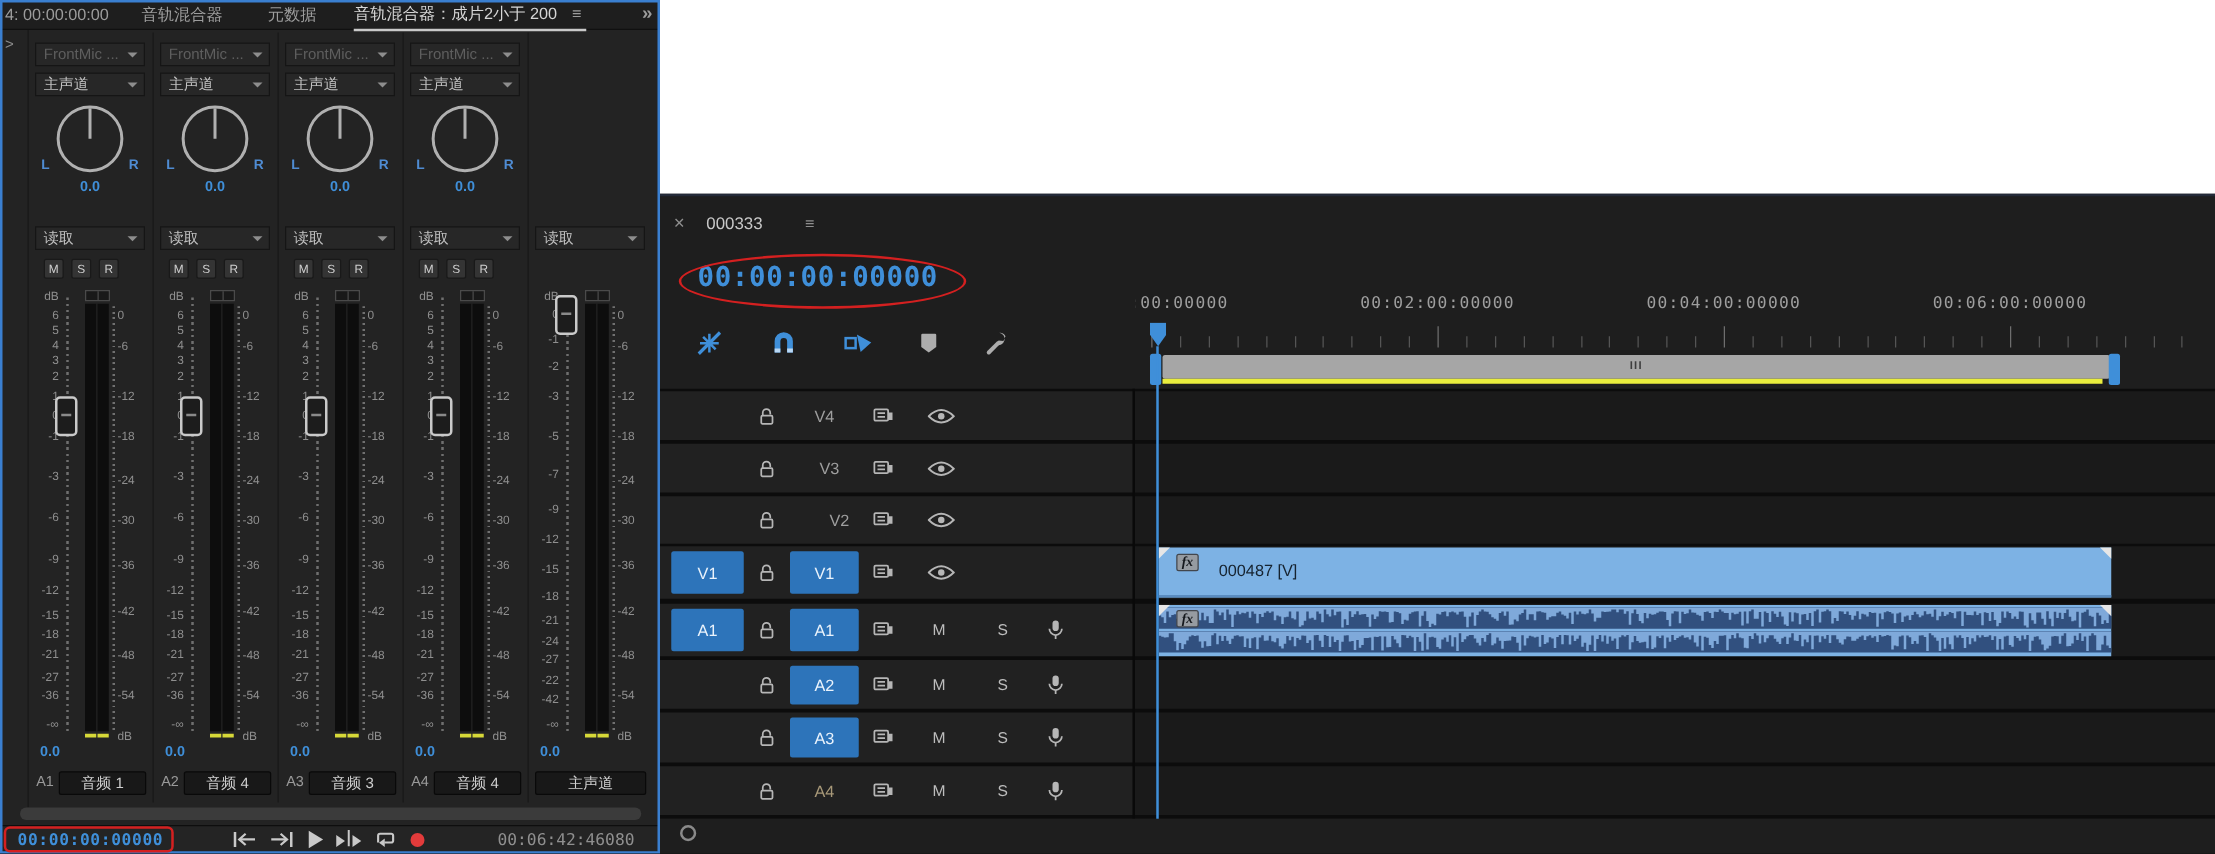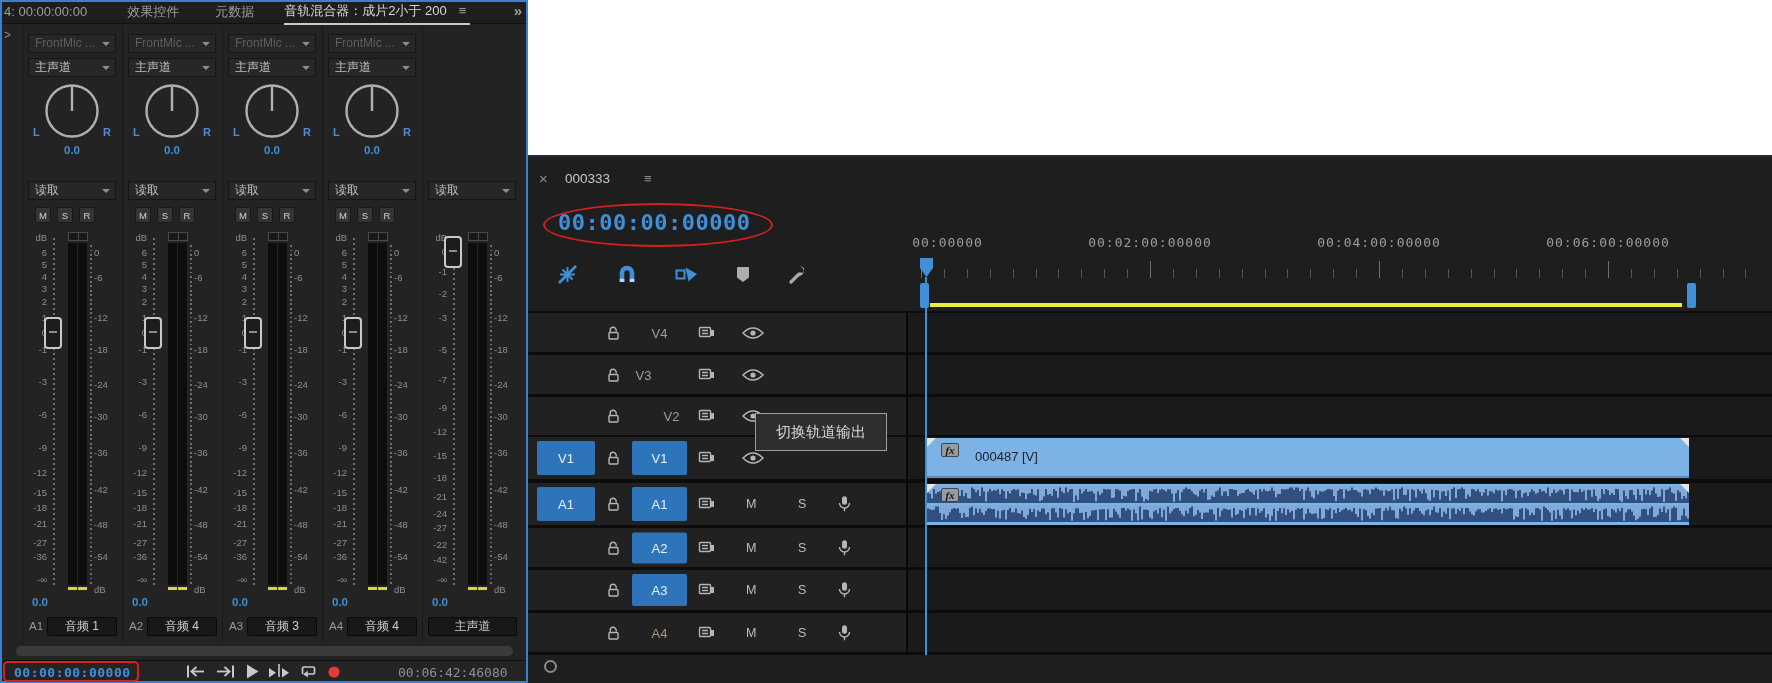--- a/index.html
+++ b/index.html
@@ -1,21 +1,21 @@
 <!DOCTYPE html>
 <html><head>
 <meta charset="utf-8">
 <style>
   html,body{margin:0;padding:0;background:#000;}
   #root{position:relative;width:1772px;height:683px;background:#1d1d1d;font-family:"Liberation Sans",sans-serif;overflow:hidden;}
   
   #mixer{position:absolute;left:0;top:0;width:528px;height:683px;background:#232323;}
   #mixer .tabbar{position:absolute;left:0;top:0;width:100%;height:24px;background:#1e1e1e;border-bottom:1px solid #101010;display:flex;align-items:center;padding-left:4px;box-sizing:border-box;}
   .tab{color:#9c9c9c;font-size:13px;white-space:nowrap;}
-  .tab.partial{margin-right:40px;}
+  .tab.partial{margin-right:26px;}
   .tab.t1{margin-right:36px;}
   .tab.t2{margin-right:30px;}
   .active-tab-wrap{display:flex;align-items:center;border-bottom:2px solid #c9c9c9;padding:3px 4px 3px 0;}
   .active-tab-wrap .tab{color:#d6d6d6;margin:0;}
   .panel-menu{color:#9c9c9c;font-size:13px;margin-left:12px;}
   .overflow{position:absolute;right:6px;top:2px;color:#9c9c9c;font-size:15px;font-weight:bold;}
   .expander{position:absolute;left:4px;top:28px;color:#8a8a8a;font-size:12px;}
   .gutline{position:absolute;left:22px;top:24px;width:1px;height:622px;background:#191919;}
   .vsep{position:absolute;top:26px;height:616px;width:1px;background:#191919;}
   .strip{position:absolute;top:26px;width:96px;height:616px;}
@@ -97,21 +97,21 @@
   .tl-scroll-dot{position:absolute;left:16px;top:5px;width:13px;height:13px;border:2px solid #8a8a8a;border-radius:50%;box-sizing:border-box;}
 </style>
 </head>
 <body>
 
 <div id="root">
 
   <section id="mixer">
     <div class="tabbar">
       <span class="tab partial">4: 00:00:00:00</span>
-      <span class="tab t1">效果控件</span>
+      <span class="tab t1">音轨混合器</span>
       <span class="tab t2">元数据</span>
       <span class="active-tab-wrap">
         <span class="tab">音轨混合器：成片2小于 200</span>
         <span class="panel-menu">≡</span>
       </span>
       <span class="overflow">»</span>
     </div>
     <div class="expander">&gt;</div>
     <div class="gutline"></div>
     <div id="strips">
@@ -471,21 +471,21 @@
               <path d="M1,6.5 Q11,-3.5 21,6.5 Q11,16.5 1,6.5 Z" fill="none" stroke="#b6b6b6" stroke-width="1.5"></path>
               <circle cx="11" cy="6.5" r="2.6" fill="#b6b6b6"></circle>
             </svg></div>
         </div>
         <div class="trow-c" style="top: 156px; height: 39px;"></div>
         <div class="trow-h" style="top: 198px; height: 39px;">
           <div class="ticon" style="left: 78px;"><svg width="15" height="15" viewBox="0 0 15 15">
               <path d="M4.2,7 V4.8 a3,3 0 0 1 6,0 V6" fill="none" stroke="#b6b6b6" stroke-width="1.4"></path>
               <rect x="3" y="7" width="9" height="6.5" rx="1" fill="none" stroke="#b6b6b6" stroke-width="1.4"></rect>
             </svg></div>
-          <div class="tbtn tgt" style="left: 88px;">V3</div>
+          <div class="tbtn tgt" style="left: 108px;">V3</div>
           <div class="ticon" style="left: 170px;"><svg width="17" height="15" viewBox="0 0 17 15">
               <rect x="1.5" y="2" width="11" height="9" rx="1" fill="none" stroke="#b6b6b6" stroke-width="1.4"></rect>
               <path d="M4,5 h6 M4,8 h6" stroke="#b6b6b6" stroke-width="1.4"></path>
               <rect x="12.8" y="4.5" width="3.2" height="6" fill="#b6b6b6"></rect>
             </svg></div>
           <div class="ticon" style="left: 214px;"><svg width="22" height="13" viewBox="0 0 22 13">
               <path d="M1,6.5 Q11,-3.5 21,6.5 Q11,16.5 1,6.5 Z" fill="none" stroke="#b6b6b6" stroke-width="1.5"></path>
               <circle cx="11" cy="6.5" r="2.6" fill="#b6b6b6"></circle>
             </svg></div>
         </div>
@@ -644,20 +644,23 @@
         <div class="tick" style="left: 654.2px;"></div>
         <div class="tick" style="left: 677.1px;"></div>
         <div class="tick major" style="left: 700px;"></div>
         <div class="tick" style="left: 722.9px;"></div>
         <div class="tick" style="left: 745.8px;"></div>
         <div class="tick" style="left: 768.7px;"></div>
         <div class="tick" style="left: 791.6px;"></div>
         <div class="tick" style="left: 814.5px;"></div>
         <div class="tick" style="left: 837.4px;"></div>
         <div class="ph-flag"></div>
+        <div class="wa-bar">
+          <div class="wa-grip">III</div>
+        </div>
         <div class="wa-yellow"></div>
         <div class="wa-h" style="left: 12px;"></div>
         <div class="wa-h" style="left: 779px;"></div>
       </div>
     <div id="clips">
         <div class="clip vclip" style="left: 399px; top: 281px; width: 762px; height: 40px;">
           <div class="corner l"></div>
           <div class="corner r"></div>
           <div class="fxb">fx</div>
           <div class="vlab">000487 [V]</div>
@@ -672,18 +675,17 @@
           </div>
           <div class="wband" style="top: 21px;">
             <div><svg width="762" height="17" viewBox="0 0 762 17">
                 <path d="M0,0 L0,3.6 L2,3.6 L2,4.3 L4,4.3 L4,4.9 L6,4.9 L6,4.7 L8,4.7 L8,1.5 L10,1.5 L10,1.5 L12,1.5 L12,7.9 L14,7.9 L14,15.1 L16,15.1 L16,9.3 L18,9.3 L18,14.1 L20,14.1 L20,10.4 L22,10.4 L22,7.3 L24,7.3 L24,4.1 L26,4.1 L26,3.1 L28,3.1 L28,3.8 L30,3.8 L30,3.3 L32,3.3 L32,8.1 L34,8.1 L34,13.1 L36,13.1 L36,8.0 L38,8.0 L38,11.9 L40,11.9 L40,11.7 L42,11.7 L42,3.1 L44,3.1 L44,1.5 L46,1.5 L46,10.3 L48,10.3 L48,3.6 L50,3.6 L50,7.8 L52,7.8 L52,3.8 L54,3.8 L54,7.5 L56,7.5 L56,10.1 L58,10.1 L58,5.9 L60,5.9 L60,3.5 L62,3.5 L62,3.2 L64,3.2 L64,4.2 L66,4.2 L66,4.0 L68,4.0 L68,12.6 L70,12.6 L70,5.8 L72,5.8 L72,13.4 L74,13.4 L74,5.6 L76,5.6 L76,4.7 L78,4.7 L78,14.4 L80,14.4 L80,4.9 L82,4.9 L82,3.1 L84,3.1 L84,7.6 L86,7.6 L86,7.3 L88,7.3 L88,3.6 L90,3.6 L90,8.0 L92,8.0 L92,8.7 L94,8.7 L94,5.6 L96,5.6 L96,11.9 L98,11.9 L98,13.7 L100,13.7 L100,9.9 L102,9.9 L102,3.8 L104,3.8 L104,7.1 L106,7.1 L106,4.3 L108,4.3 L108,12.0 L110,12.0 L110,5.4 L112,5.4 L112,6.8 L114,6.8 L114,3.4 L116,3.4 L116,3.6 L118,3.6 L118,9.3 L120,9.3 L120,7.2 L122,7.2 L122,15.0 L124,15.0 L124,3.2 L126,3.2 L126,3.0 L128,3.0 L128,7.5 L130,7.5 L130,12.5 L132,12.5 L132,3.0 L134,3.0 L134,3.8 L136,3.8 L136,12.6 L138,12.6 L138,4.2 L140,4.2 L140,8.6 L142,8.6 L142,6.9 L144,6.9 L144,15.8 L146,15.8 L146,8.3 L148,8.3 L148,3.3 L150,3.3 L150,3.2 L152,3.2 L152,8.1 L154,8.1 L154,7.8 L156,7.8 L156,14.9 L158,14.9 L158,6.9 L160,6.9 L160,13.2 L162,13.2 L162,10.9 L164,10.9 L164,5.4 L166,5.4 L166,5.3 L168,5.3 L168,4.9 L170,4.9 L170,15.2 L172,15.2 L172,4.3 L174,4.3 L174,4.6 L176,4.6 L176,4.0 L178,4.0 L178,15.3 L180,15.3 L180,4.2 L182,4.2 L182,12.7 L184,12.7 L184,12.5 L186,12.5 L186,3.7 L188,3.7 L188,6.6 L190,6.6 L190,9.6 L192,9.6 L192,12.8 L194,12.8 L194,3.0 L196,3.0 L196,3.1 L198,3.1 L198,5.4 L200,5.4 L200,3.6 L202,3.6 L202,4.7 L204,4.7 L204,15.7 L206,15.7 L206,4.6 L208,4.6 L208,8.3 L210,8.3 L210,15.5 L212,15.5 L212,1.5 L214,1.5 L214,14.5 L216,14.5 L216,4.8 L218,4.8 L218,4.4 L220,4.4 L220,5.2 L222,5.2 L222,12.5 L224,12.5 L224,13.9 L226,13.9 L226,6.5 L228,6.5 L228,5.0 L230,5.0 L230,8.4 L232,8.4 L232,3.1 L234,3.1 L234,12.2 L236,12.2 L236,4.7 L238,4.7 L238,15.8 L240,15.8 L240,1.5 L242,1.5 L242,8.6 L244,8.6 L244,6.3 L246,6.3 L246,4.0 L248,4.0 L248,3.0 L250,3.0 L250,3.0 L252,3.0 L252,5.7 L254,5.7 L254,9.2 L256,9.2 L256,11.3 L258,11.3 L258,5.4 L260,5.4 L260,8.4 L262,8.4 L262,3.0 L264,3.0 L264,1.5 L266,1.5 L266,11.2 L268,11.2 L268,9.8 L270,9.8 L270,4.9 L272,4.9 L272,7.5 L274,7.5 L274,13.9 L276,13.9 L276,7.7 L278,7.7 L278,7.5 L280,7.5 L280,7.4 L282,7.4 L282,4.2 L284,4.2 L284,4.6 L286,4.6 L286,9.2 L288,9.2 L288,15.5 L290,15.5 L290,3.1 L292,3.1 L292,11.4 L294,11.4 L294,5.5 L296,5.5 L296,3.6 L298,3.6 L298,4.1 L300,4.1 L300,4.9 L302,4.9 L302,4.4 L304,4.4 L304,12.4 L306,12.4 L306,3.0 L308,3.0 L308,10.1 L310,10.1 L310,9.0 L312,9.0 L312,4.8 L314,4.8 L314,5.7 L316,5.7 L316,13.3 L318,13.3 L318,4.6 L320,4.6 L320,3.0 L322,3.0 L322,10.3 L324,10.3 L324,3.0 L326,3.0 L326,3.1 L328,3.1 L328,10.6 L330,10.6 L330,3.4 L332,3.4 L332,7.8 L334,7.8 L334,5.9 L336,5.9 L336,3.3 L338,3.3 L338,12.4 L340,12.4 L340,9.1 L342,9.1 L342,15.7 L344,15.7 L344,10.7 L346,10.7 L346,3.4 L348,3.4 L348,15.8 L350,15.8 L350,6.1 L352,6.1 L352,3.0 L354,3.0 L354,8.2 L356,8.2 L356,3.3 L358,3.3 L358,10.0 L360,10.0 L360,4.2 L362,4.2 L362,7.5 L364,7.5 L364,5.7 L366,5.7 L366,14.2 L368,14.2 L368,4.8 L370,4.8 L370,3.1 L372,3.1 L372,4.1 L374,4.1 L374,3.0 L376,3.0 L376,14.6 L378,14.6 L378,8.8 L380,8.8 L380,3.7 L382,3.7 L382,7.8 L384,7.8 L384,9.1 L386,9.1 L386,8.8 L388,8.8 L388,8.3 L390,8.3 L390,13.6 L392,13.6 L392,3.3 L394,3.3 L394,14.1 L396,14.1 L396,12.9 L398,12.9 L398,3.9 L400,3.9 L400,5.3 L402,5.3 L402,3.3 L404,3.3 L404,13.6 L406,13.6 L406,4.9 L408,4.9 L408,8.3 L410,8.3 L410,3.0 L412,3.0 L412,6.9 L414,6.9 L414,5.3 L416,5.3 L416,4.2 L418,4.2 L418,3.1 L420,3.1 L420,5.2 L422,5.2 L422,4.7 L424,4.7 L424,6.5 L426,6.5 L426,3.1 L428,3.1 L428,9.0 L430,9.0 L430,12.1 L432,12.1 L432,3.6 L434,3.6 L434,15.4 L436,15.4 L436,4.3 L438,4.3 L438,5.2 L440,5.2 L440,10.9 L442,10.9 L442,13.4 L444,13.4 L444,7.7 L446,7.7 L446,10.2 L448,10.2 L448,3.6 L450,3.6 L450,3.5 L452,3.5 L452,3.1 L454,3.1 L454,15.2 L456,15.2 L456,6.0 L458,6.0 L458,3.0 L460,3.0 L460,5.6 L462,5.6 L462,1.5 L464,1.5 L464,4.9 L466,4.9 L466,5.6 L468,5.6 L468,13.2 L470,13.2 L470,13.6 L472,13.6 L472,3.8 L474,3.8 L474,6.2 L476,6.2 L476,1.5 L478,1.5 L478,3.4 L480,3.4 L480,9.8 L482,9.8 L482,3.1 L484,3.1 L484,8.7 L486,8.7 L486,5.6 L488,5.6 L488,3.1 L490,3.1 L490,3.1 L492,3.1 L492,5.9 L494,5.9 L494,8.4 L496,8.4 L496,10.2 L498,10.2 L498,5.6 L500,5.6 L500,4.3 L502,4.3 L502,10.2 L504,10.2 L504,5.0 L506,5.0 L506,1.5 L508,1.5 L508,7.3 L510,7.3 L510,7.7 L512,7.7 L512,3.0 L514,3.0 L514,11.9 L516,11.9 L516,6.6 L518,6.6 L518,8.8 L520,8.8 L520,3.1 L522,3.1 L522,14.3 L524,14.3 L524,3.5 L526,3.5 L526,3.3 L528,3.3 L528,8.8 L530,8.8 L530,3.9 L532,3.9 L532,6.0 L534,6.0 L534,3.0 L536,3.0 L536,9.3 L538,9.3 L538,3.1 L540,3.1 L540,3.1 L542,3.1 L542,6.4 L544,6.4 L544,9.2 L546,9.2 L546,10.6 L548,10.6 L548,6.3 L550,6.3 L550,4.2 L552,4.2 L552,4.3 L554,4.3 L554,7.5 L556,7.5 L556,7.5 L558,7.5 L558,5.9 L560,5.9 L560,4.4 L562,4.4 L562,3.3 L564,3.3 L564,7.0 L566,7.0 L566,3.9 L568,3.9 L568,3.2 L570,3.2 L570,5.1 L572,5.1 L572,4.0 L574,4.0 L574,8.5 L576,8.5 L576,3.0 L578,3.0 L578,4.2 L580,4.2 L580,3.8 L582,3.8 L582,3.0 L584,3.0 L584,3.5 L586,3.5 L586,14.6 L588,14.6 L588,11.3 L590,11.3 L590,11.9 L592,11.9 L592,4.2 L594,4.2 L594,3.3 L596,3.3 L596,14.4 L598,14.4 L598,3.3 L600,3.3 L600,4.7 L602,4.7 L602,10.2 L604,10.2 L604,7.8 L606,7.8 L606,9.9 L608,9.9 L608,3.3 L610,3.3 L610,3.1 L612,3.1 L612,4.6 L614,4.6 L614,15.8 L616,15.8 L616,1.5 L618,1.5 L618,3.1 L620,3.1 L620,4.9 L622,4.9 L622,7.6 L624,7.6 L624,15.8 L626,15.8 L626,5.4 L628,5.4 L628,13.9 L630,13.9 L630,4.7 L632,4.7 L632,10.4 L634,10.4 L634,14.3 L636,14.3 L636,3.3 L638,3.3 L638,5.0 L640,5.0 L640,3.2 L642,3.2 L642,5.4 L644,5.4 L644,13.3 L646,13.3 L646,4.6 L648,4.6 L648,10.3 L650,10.3 L650,5.6 L652,5.6 L652,8.2 L654,8.2 L654,3.2 L656,3.2 L656,5.0 L658,5.0 L658,3.1 L660,3.1 L660,4.5 L662,4.5 L662,4.4 L664,4.4 L664,3.1 L666,3.1 L666,6.9 L668,6.9 L668,3.9 L670,3.9 L670,14.7 L672,14.7 L672,6.1 L674,6.1 L674,14.6 L676,14.6 L676,4.2 L678,4.2 L678,3.5 L680,3.5 L680,11.0 L682,11.0 L682,12.4 L684,12.4 L684,3.7 L686,3.7 L686,5.3 L688,5.3 L688,7.6 L690,7.6 L690,3.4 L692,3.4 L692,6.3 L694,6.3 L694,3.0 L696,3.0 L696,15.7 L698,15.7 L698,7.6 L700,7.6 L700,4.4 L702,4.4 L702,3.9 L704,3.9 L704,6.5 L706,6.5 L706,10.6 L708,10.6 L708,15.2 L710,15.2 L710,13.7 L712,13.7 L712,11.5 L714,11.5 L714,4.2 L716,4.2 L716,3.8 L718,3.8 L718,3.9 L720,3.9 L720,9.9 L722,9.9 L722,3.5 L724,3.5 L724,1.5 L726,1.5 L726,11.9 L728,11.9 L728,11.8 L730,11.8 L730,9.8 L732,9.8 L732,3.5 L734,3.5 L734,6.9 L736,6.9 L736,1.5 L738,1.5 L738,7.7 L740,7.7 L740,4.2 L742,4.2 L742,15.8 L744,15.8 L744,3.6 L746,3.6 L746,1.5 L748,1.5 L748,3.1 L750,3.1 L750,15.2 L752,15.2 L752,15.2 L754,15.2 L754,10.5 L756,10.5 L756,3.5 L758,3.5 L758,11.3 L760,11.3 L760,13.4 L762,13.4 L762,0 Z" fill="#7fa9da"></path>
               </svg></div>
           </div>
           <div class="fxb" style="top: 4px;">fx</div>
         </div>
       </div>
     <div class="ph-line"></div>
-    <div class="tooltip">切换轨道输出</div>
     <div class="tl-bottom">
       <div class="tl-scroll-dot"></div>
     </div>
   </section>
 </div>
 
 </body></html>

